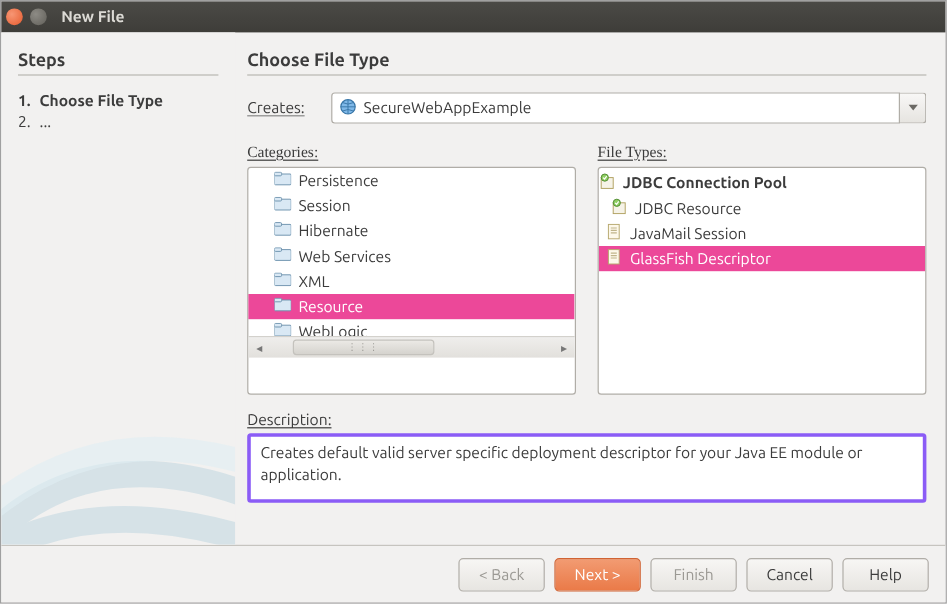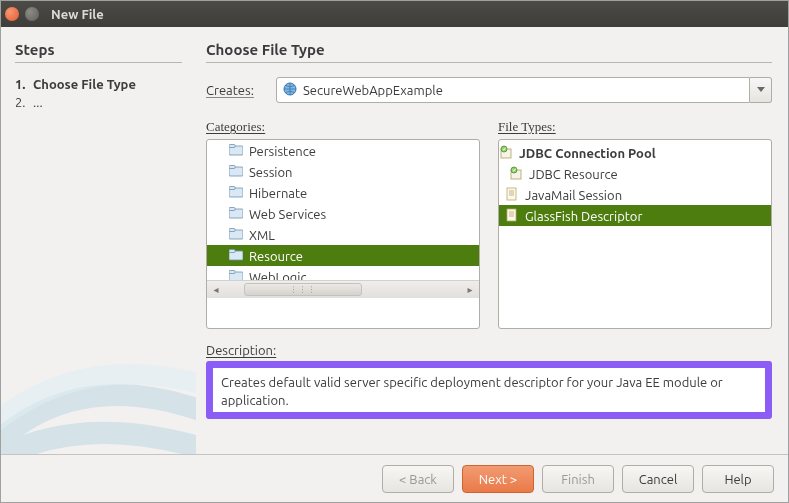--- a/index.html
+++ b/index.html
@@ -126,21 +126,21 @@
   .listbox .item {
     display:flex; align-items:center;
     height: 21px;
     padding: 0 4px 0 22px;
     gap: 6px;
     white-space: nowrap;
   }
   .folder-icon { width:14px; height:12px; flex-shrink:0; }
   .file-icon   { width:14px; height:14px; flex-shrink:0; }
   .item.selected {
-    background: #4d7c0f;
+    background: #ec4899;
     color: #fff;
   }
   .hscroll {
     height: 18px;
     background: linear-gradient(to bottom,#efeeec,#e2e0dc);
     border-top: 1px solid #d3d1cc;
     display:flex; align-items:center;
   }
   .hscroll .arrow {
     width: 18px; height: 100%;
@@ -159,21 +159,21 @@
   .list-inner::-webkit-scrollbar { width: 16px; }
   .list-inner::-webkit-scrollbar-track { background:#efeeec; }
   .list-inner::-webkit-scrollbar-thumb {
     background: linear-gradient(to right,#e5e3df,#d5d3ce);
     border:1px solid #c4c2bd; border-radius:3px;
   }
 
   .desc-block { margin-top: 14px; }
   .desc-block .lbl { text-decoration: underline; text-underline-offset:2px; margin-bottom:4px; display:block; }
   .desc-box {
-    border: 7px solid #8b5cf6;
+    border: 3px solid #8b5cf6;
     background: #fff;
     height: 58px;
     padding: 6px 8px;
     border-radius: 3px;
     line-height: 1.35;
   }
 
   
   .footer {
     height: 48px;

